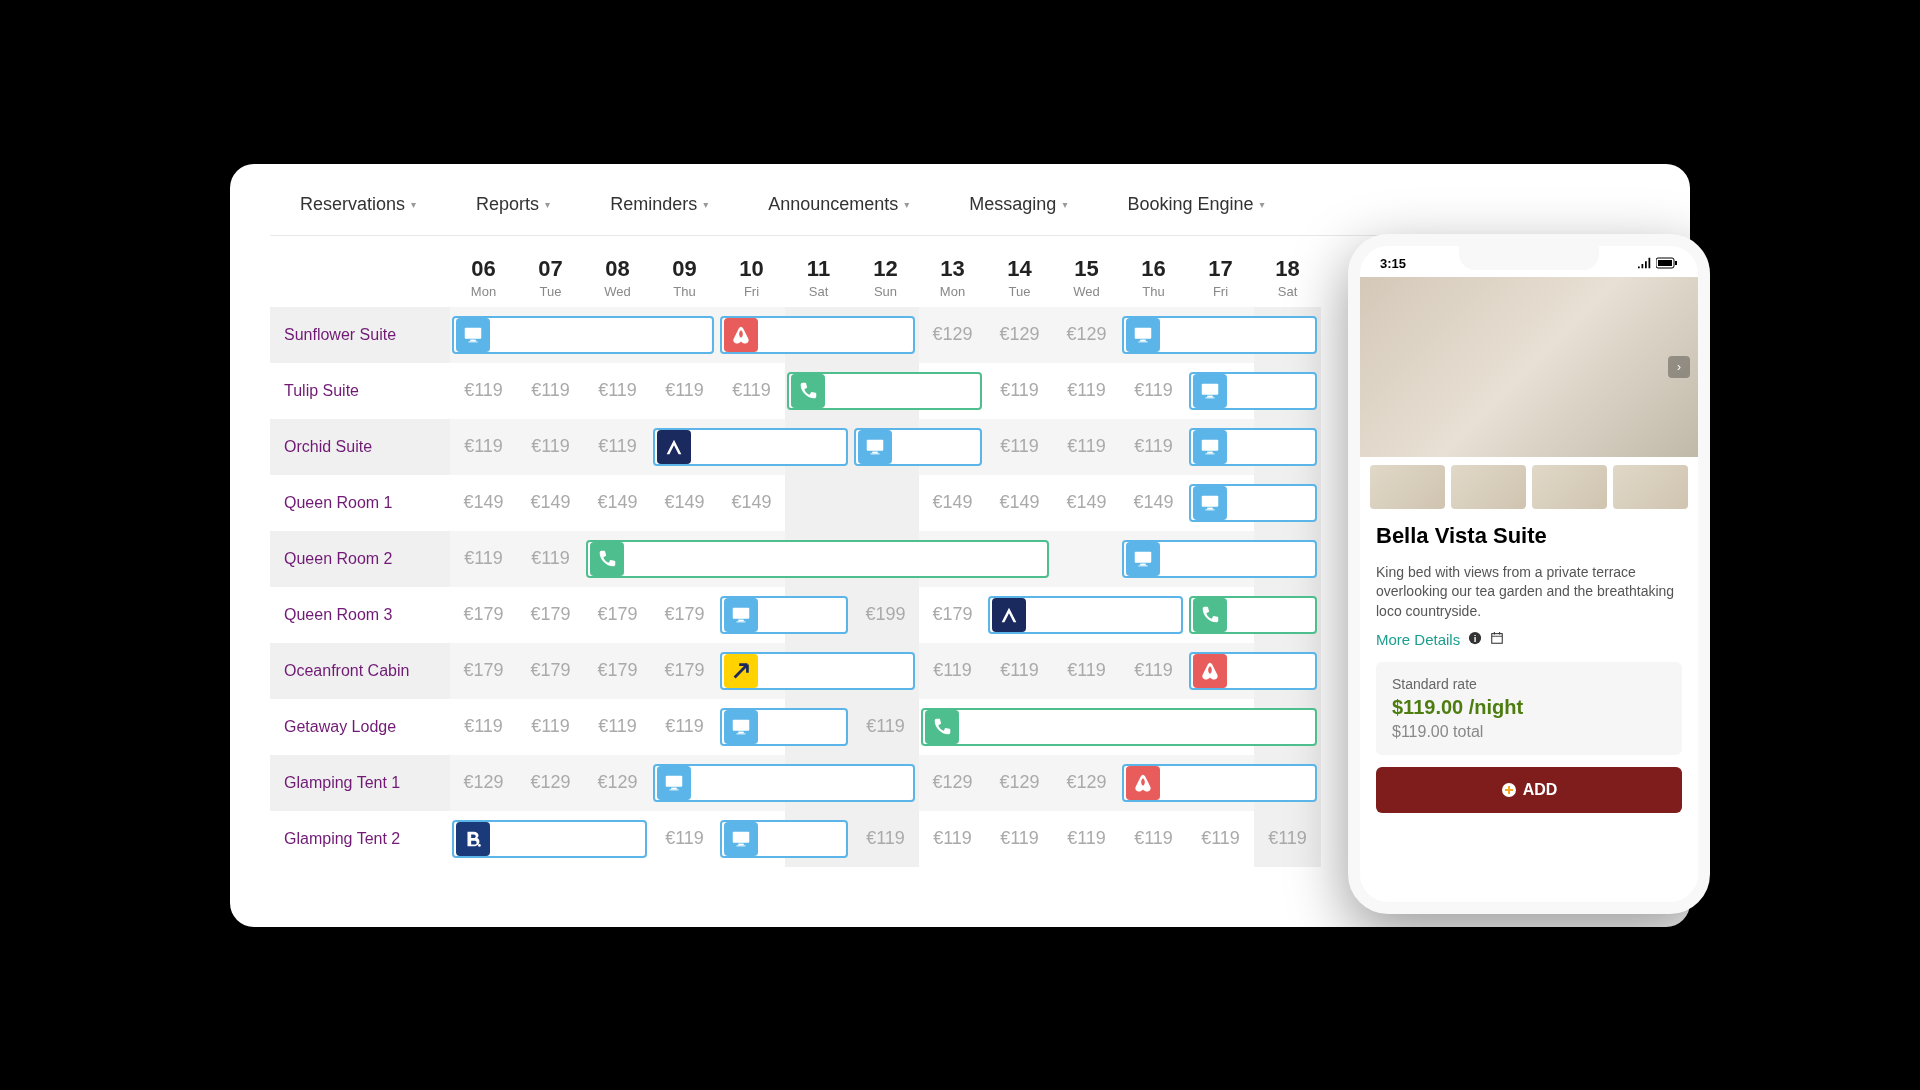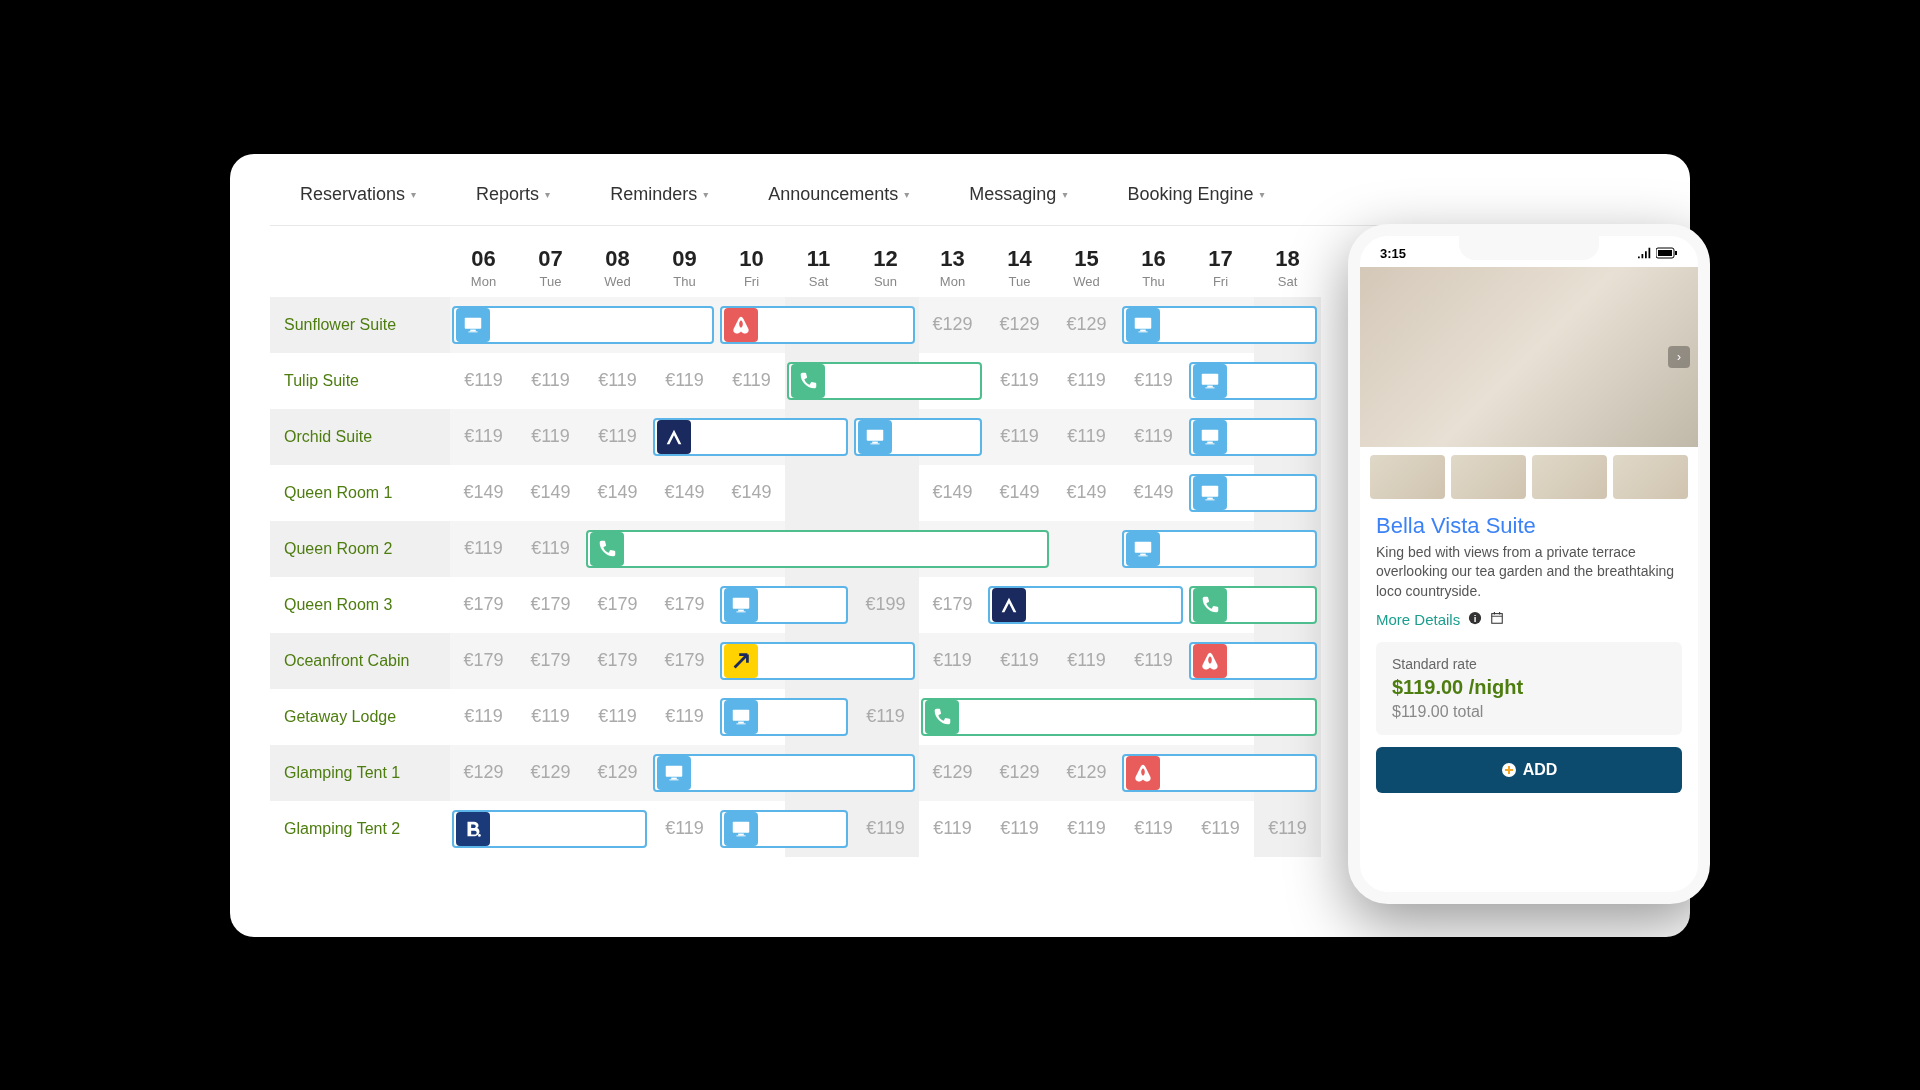--- a/index.html
+++ b/index.html
@@ -1,26 +1,26 @@
 <!DOCTYPE html>
 <html><head>
 <meta charset="utf-8">
 <style>
 * { margin: 0; padding: 0; box-sizing: border-box; font-family: -apple-system, BlinkMacSystemFont, 'Segoe UI', sans-serif; }
 body { background: #000; padding: 30px; display: flex; align-items: center; justify-content: center; min-height: 100vh; }
 .container { position: relative; width: 1460px; }
-.main-panel { background: #fff; border-radius: 24px; padding: 30px 40px 80px 40px; box-shadow: 0 20px 60px rgba(0,0,0,0.3); }
+.main-panel { background: #fff; border-radius: 24px; padding: 30px 40px 60px 40px; box-shadow: 0 20px 60px rgba(0,0,0,0.3); }
 .nav-bar { display: flex; gap: 60px; padding: 0 30px 20px 30px; border-bottom: 1px solid #e8e8e8; margin-bottom: 12px; }
 .nav-item { font-size: 18px; color: #333; cursor: pointer; display: flex; align-items: center; gap: 6px; }
 .nav-item .chev { font-size: 10px; color: #999; }
 .calendar { display: grid; grid-template-columns: 180px repeat(13, 67px); }
 .date-header { text-align: center; padding: 8px 0; }
 .date-num { font-size: 22px; font-weight: 600; color: #222; }
 .date-day { font-size: 13px; color: #888; margin-top: 2px; }
-.room-label { display: flex; align-items: center; padding: 0 14px; font-size: 16px; color: #4d7c0f; height: 56px; }
+.room-label { display: flex; align-items: center; padding: 0 14px; font-size: 16px; color: #701a75; height: 56px; }
 .room-label.shaded { background: #f0f0f0; }
 .cell { height: 56px; display: flex; align-items: center; justify-content: center; font-size: 18px; color: #aaa; position: relative; }
 .cell.shaded { background: #f5f5f5; }
 .cell.weekend { background: #f0f0f0; }
 .booking-bar { position: absolute; height: 38px; border-radius: 4px; display: flex; align-items: center; z-index: 2; top: 9px; left: 2px; }
 .booking-icon { width: 34px; height: 34px; border-radius: 4px; display: flex; align-items: center; justify-content: center; flex-shrink: 0; margin: 2px; }
 .bar-blue { border: 2px solid #5BB5E8; background: #fff; }
 .bar-green { border: 2px solid #4FBE8E; background: #fff; }
 .icon-monitor { background: #5BB5E8; }
 .icon-phone { background: #4FBE8E; }
@@ -32,28 +32,28 @@
 
 .phone { position: absolute; right: -20px; top: 70px; width: 362px; height: 680px; background: #fff; border-radius: 40px; box-shadow: 0 20px 60px rgba(0,0,0,0.4); border: 12px solid #f8f8f8; overflow: hidden; }
 .phone-notch { position: absolute; top: 0; left: 50%; transform: translateX(-50%); width: 140px; height: 24px; background: #f8f8f8; border-radius: 0 0 16px 16px; z-index: 10; }
 .phone-status { display: flex; justify-content: space-between; padding: 10px 20px 6px 20px; font-size: 13px; font-weight: 600; }
 .phone-signal { display: flex; gap: 4px; align-items: center; }
 .phone-hero { height: 180px; background: linear-gradient(135deg, #d4c8b8 0%, #e8e0d4 50%, #c0b8a8 100%); position: relative; display:flex; align-items:center; justify-content:center; color:#8a7a5a; font-size:12px; }
 .phone-hero-nav { position: absolute; right: 8px; top: 50%; transform: translateY(-50%); width: 22px; height: 22px; background: rgba(0,0,0,0.3); border-radius: 4px; display: flex; align-items: center; justify-content: center; color: #fff; font-size: 12px; }
 .phone-thumbs { display: flex; gap: 6px; padding: 8px 10px; }
 .phone-thumb { flex: 1; height: 44px; background: linear-gradient(135deg, #e0d8c8, #d0c4b0); border-radius: 4px; }
 .phone-content { padding: 6px 16px; }
-.phone-title { font-size: 22px; font-weight: 400; color: #3b82f6; margin-bottom: 4px; }
+.phone-title { font-size: 22px; font-weight: 700; color: #000000; margin-bottom: 14px; }
 .phone-desc { font-size: 14px; color: #555; line-height: 1.4; margin-bottom: 10px; }
 .phone-more { font-size: 15px; color: #1a9e8e; font-weight: 500; display: flex; align-items: flex-start; gap: 8px; margin-bottom: 14px; }
 .phone-rate-box { background: #f6f6f6; border-radius: 6px; padding: 14px 16px; margin-bottom: 12px; }
 .phone-rate-label { font-size: 14px; color: #666; }
 .phone-rate-price { font-size: 20px; font-weight: 700; color: #4d7c0f; margin: 4px 0; }
 .phone-rate-total { font-size: 16px; color: #888; }
-.phone-add-btn { background: #0c4a6e; color: #fff; font-size: 16px; font-weight: 600; padding: 14px; border-radius: 6px; text-align: center; cursor: pointer; display:flex; align-items:center; justify-content:center; gap:6px; }
+.phone-add-btn { background: #7f1d1d; color: #fff; font-size: 16px; font-weight: 600; padding: 14px; border-radius: 6px; text-align: center; cursor: pointer; display:flex; align-items:center; justify-content:center; gap:6px; }
 .small-icon { width:14px; height:14px; }
 </style>
 </head>
 <body>
 
 <div class="container">
   <div class="main-panel">
     <div class="nav-bar" id="nav-bar">
         <div class="nav-item">
           <span>Reservations</span>

